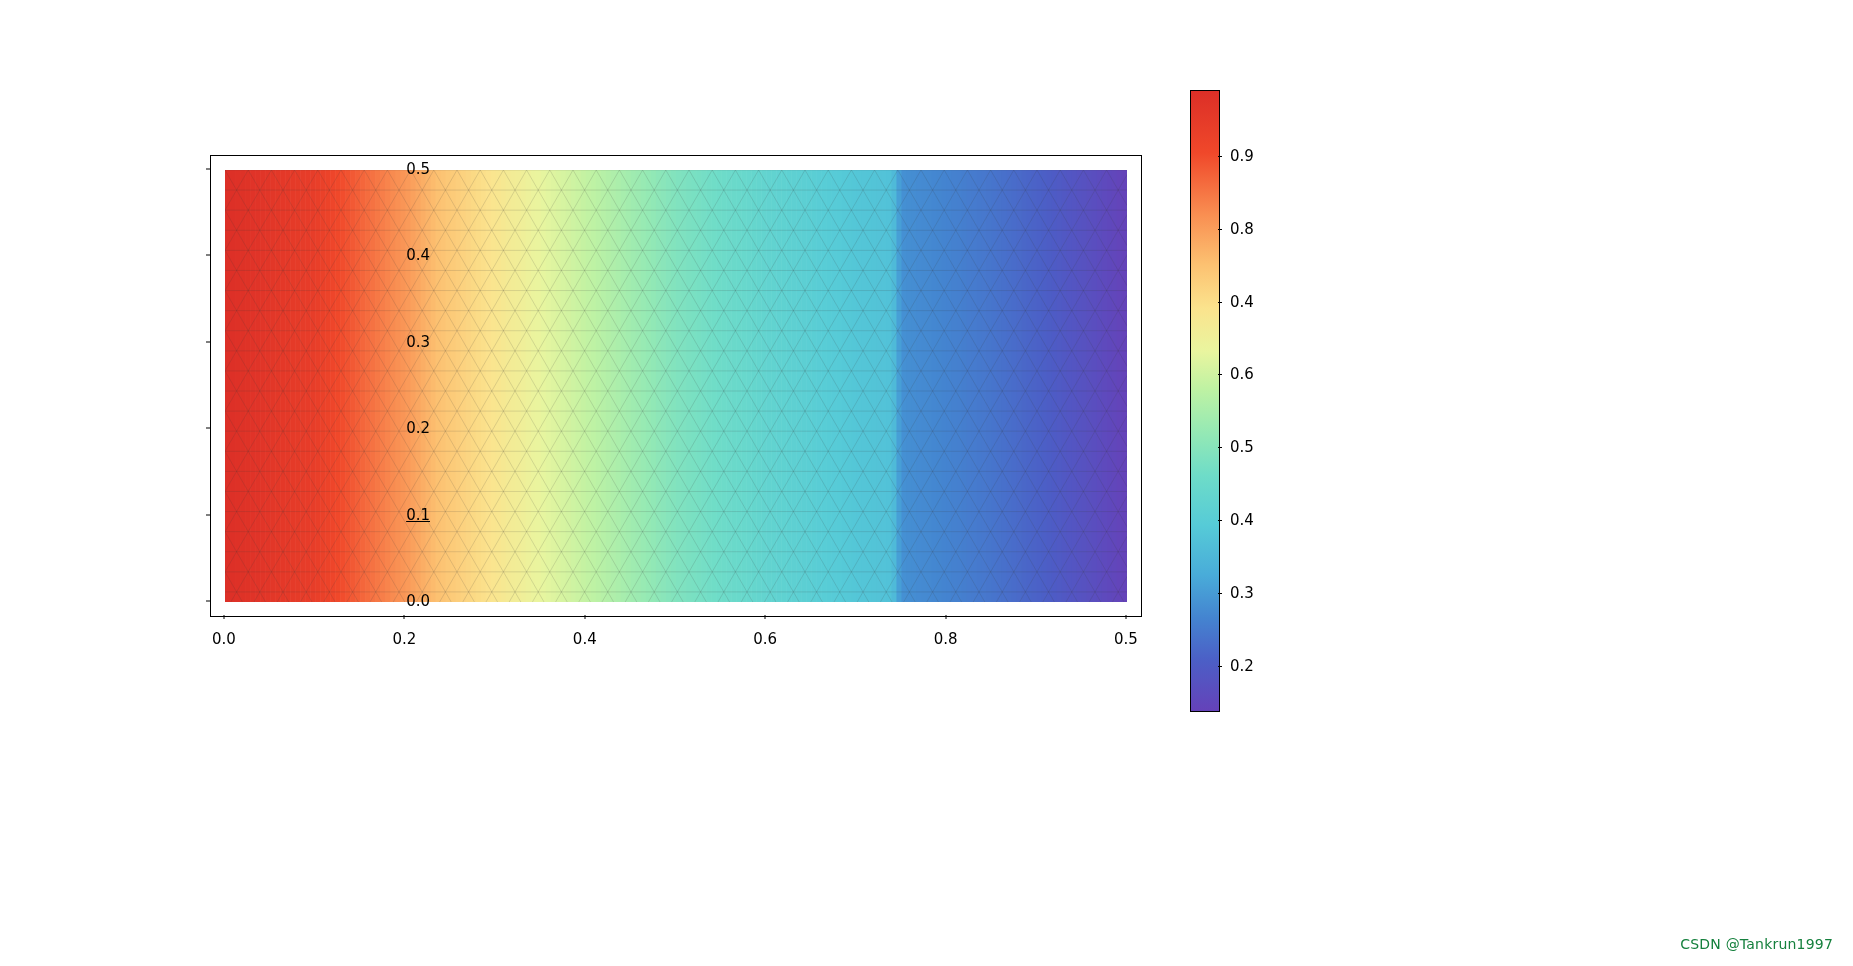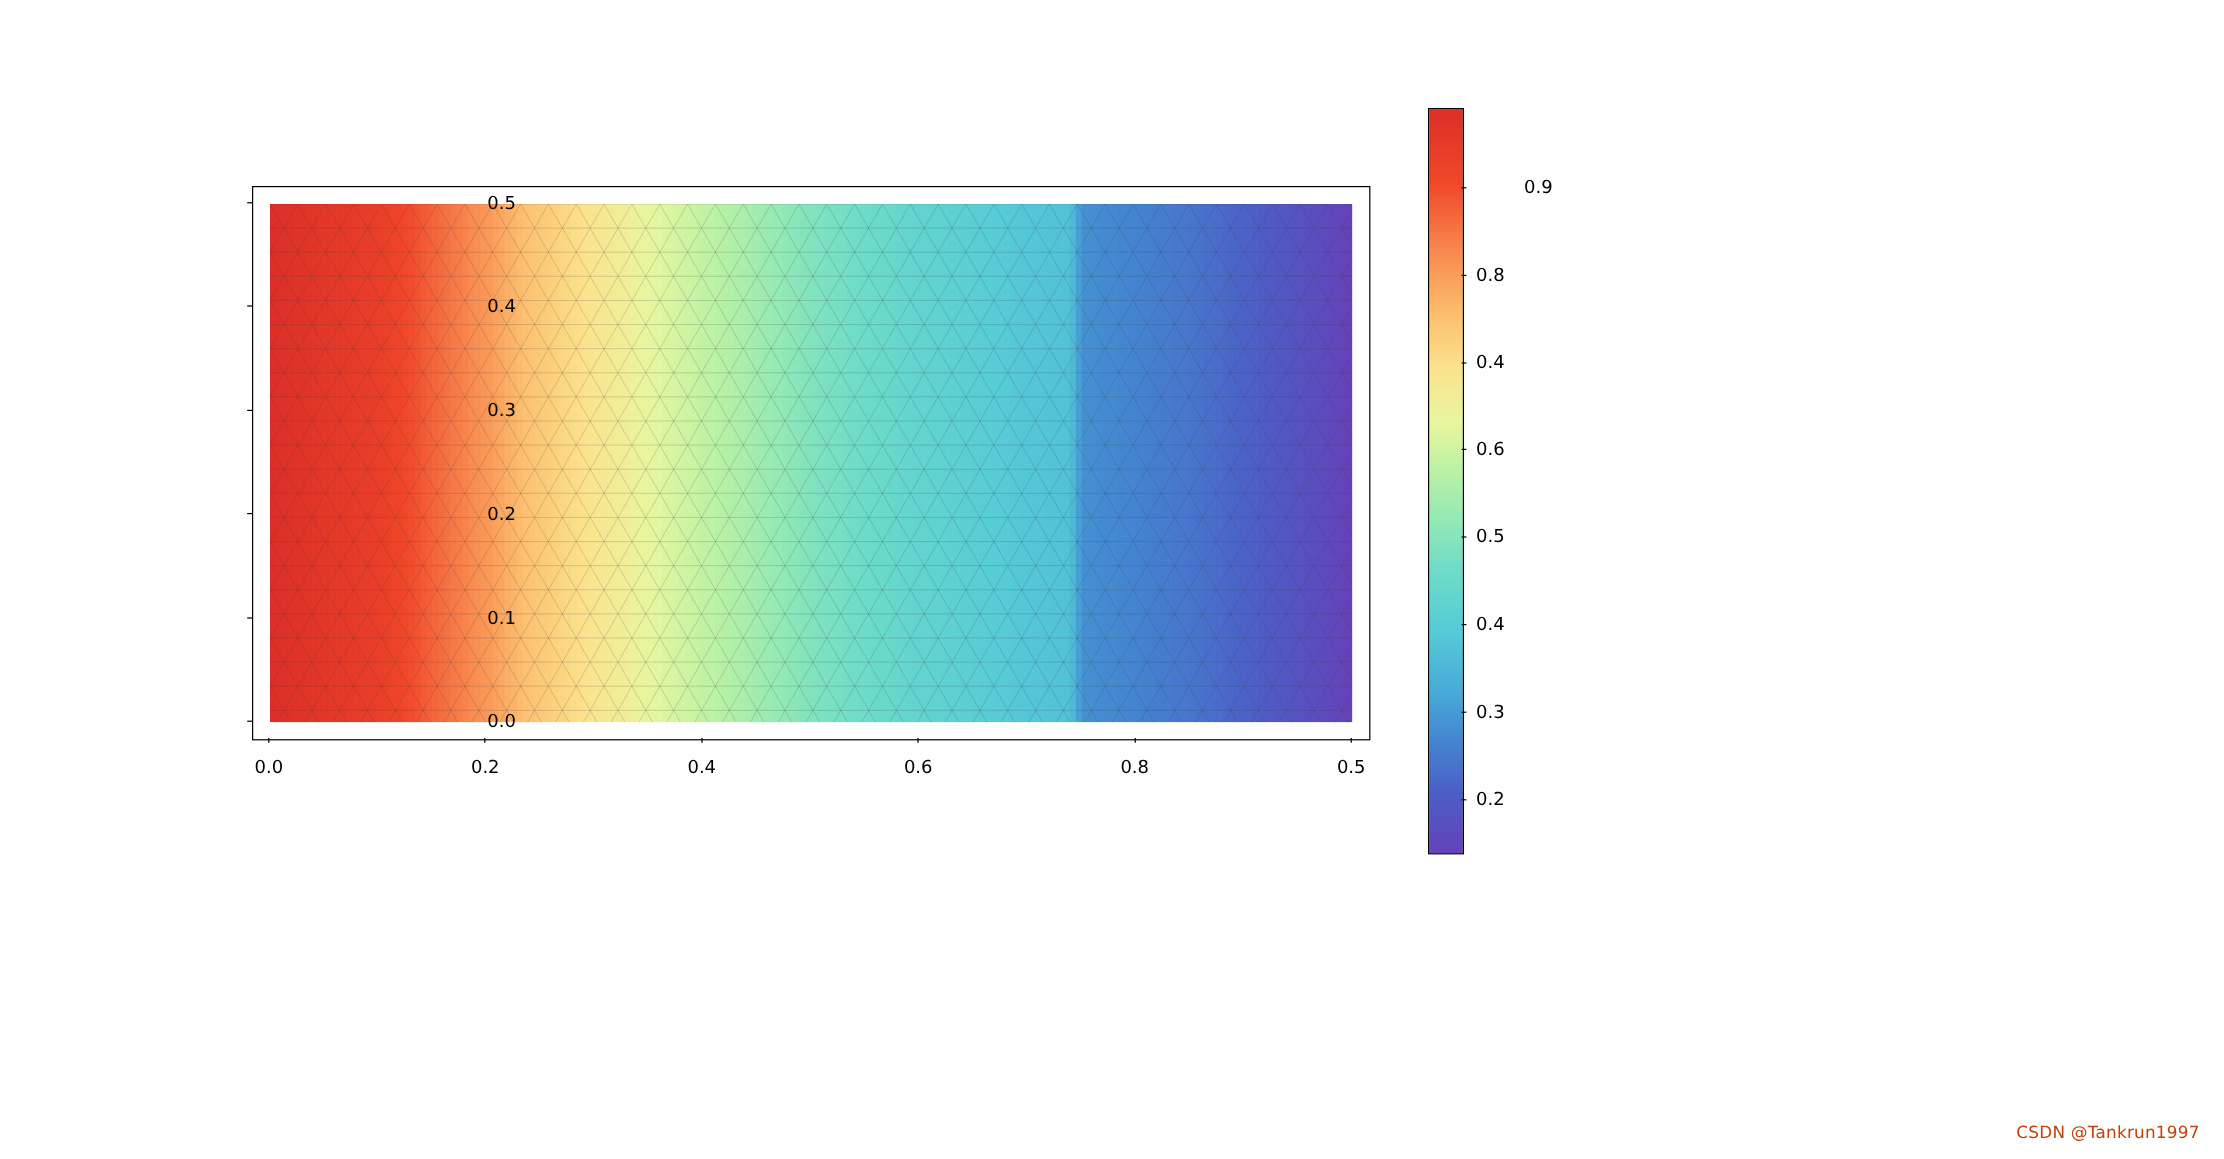--- a/index.html
+++ b/index.html
@@ -112,21 +112,21 @@
     left: 28px;
     width: 4px;
     height: 1px;
     background: #000;
   }
   .watermark {
     position: absolute;
     right: 20px;
     bottom: 14px;
     font-size: 14px;
-    color: #c2410c;
+    color: #15803d;
     letter-spacing: 0.2px;
   }
 </style>
 </head>
 <body>
 
 <div class="chart-container">
   <div class="plot-frame">
     <div class="plot-inner">
       <svg id="heatmap-svg" width="902" height="432" viewBox="0 0 902 432" preserveAspectRatio="none">
@@ -506,21 +506,21 @@
             <line x1="1415.2" y1="0" x2="1682" y2="462.0976"></line>
             <line x1="1438.3999999999999" y1="0" x2="1171.6" y2="462.0976"></line>
             <line x1="1438.3999999999999" y1="0" x2="1705.1999999999998" y2="462.0976"></line>
           </g>
         </svg>
     </div>
   </div>
   <div id="y-axis">
       <div class="y-tick" style="top: 511px;">0.0</div>
       <div class="y-tick-mark" style="top: 511px;"></div>
-      <div class="y-tick" style="top: 424.6px;">0.1</div>
+      <div class="y-tick" style="top: 424.6px; text-decoration: underline;">0.1</div>
       <div class="y-tick-mark" style="top: 424.6px;"></div>
       <div class="y-tick" style="top: 338.2px;">0.2</div>
       <div class="y-tick-mark" style="top: 338.2px;"></div>
       <div class="y-tick" style="top: 251.8px;">0.3</div>
       <div class="y-tick-mark" style="top: 251.8px;"></div>
       <div class="y-tick" style="top: 165.4px;">0.4</div>
       <div class="y-tick-mark" style="top: 165.4px;"></div>
       <div class="y-tick" style="top: 79px;">0.5</div>
       <div class="y-tick-mark" style="top: 79px;"></div>
     </div>
@@ -550,18 +550,18 @@
       <div class="cb-tick" style="top: 430.353px;">0.4</div>
       <div class="cb-tick-mark" style="top: 430.353px;"></div>
       <div class="cb-tick" style="top: 357.412px;">0.5</div>
       <div class="cb-tick-mark" style="top: 357.412px;"></div>
       <div class="cb-tick" style="top: 284.471px;">0.6</div>
       <div class="cb-tick-mark" style="top: 284.471px;"></div>
       <div class="cb-tick" style="top: 211.529px;">0.4</div>
       <div class="cb-tick-mark" style="top: 211.529px;"></div>
       <div class="cb-tick" style="top: 138.588px;">0.8</div>
       <div class="cb-tick-mark" style="top: 138.588px;"></div>
-      <div class="cb-tick" style="top: 65.6471px; margin-left: 40px;">0.9</div>
+      <div class="cb-tick" style="top: 65.6471px;">0.9</div>
       <div class="cb-tick-mark" style="top: 65.6471px;"></div>
     </div>
 </div>
 
 <div class="watermark">CSDN @Tankrun1997</div>
 
 </body></html>

